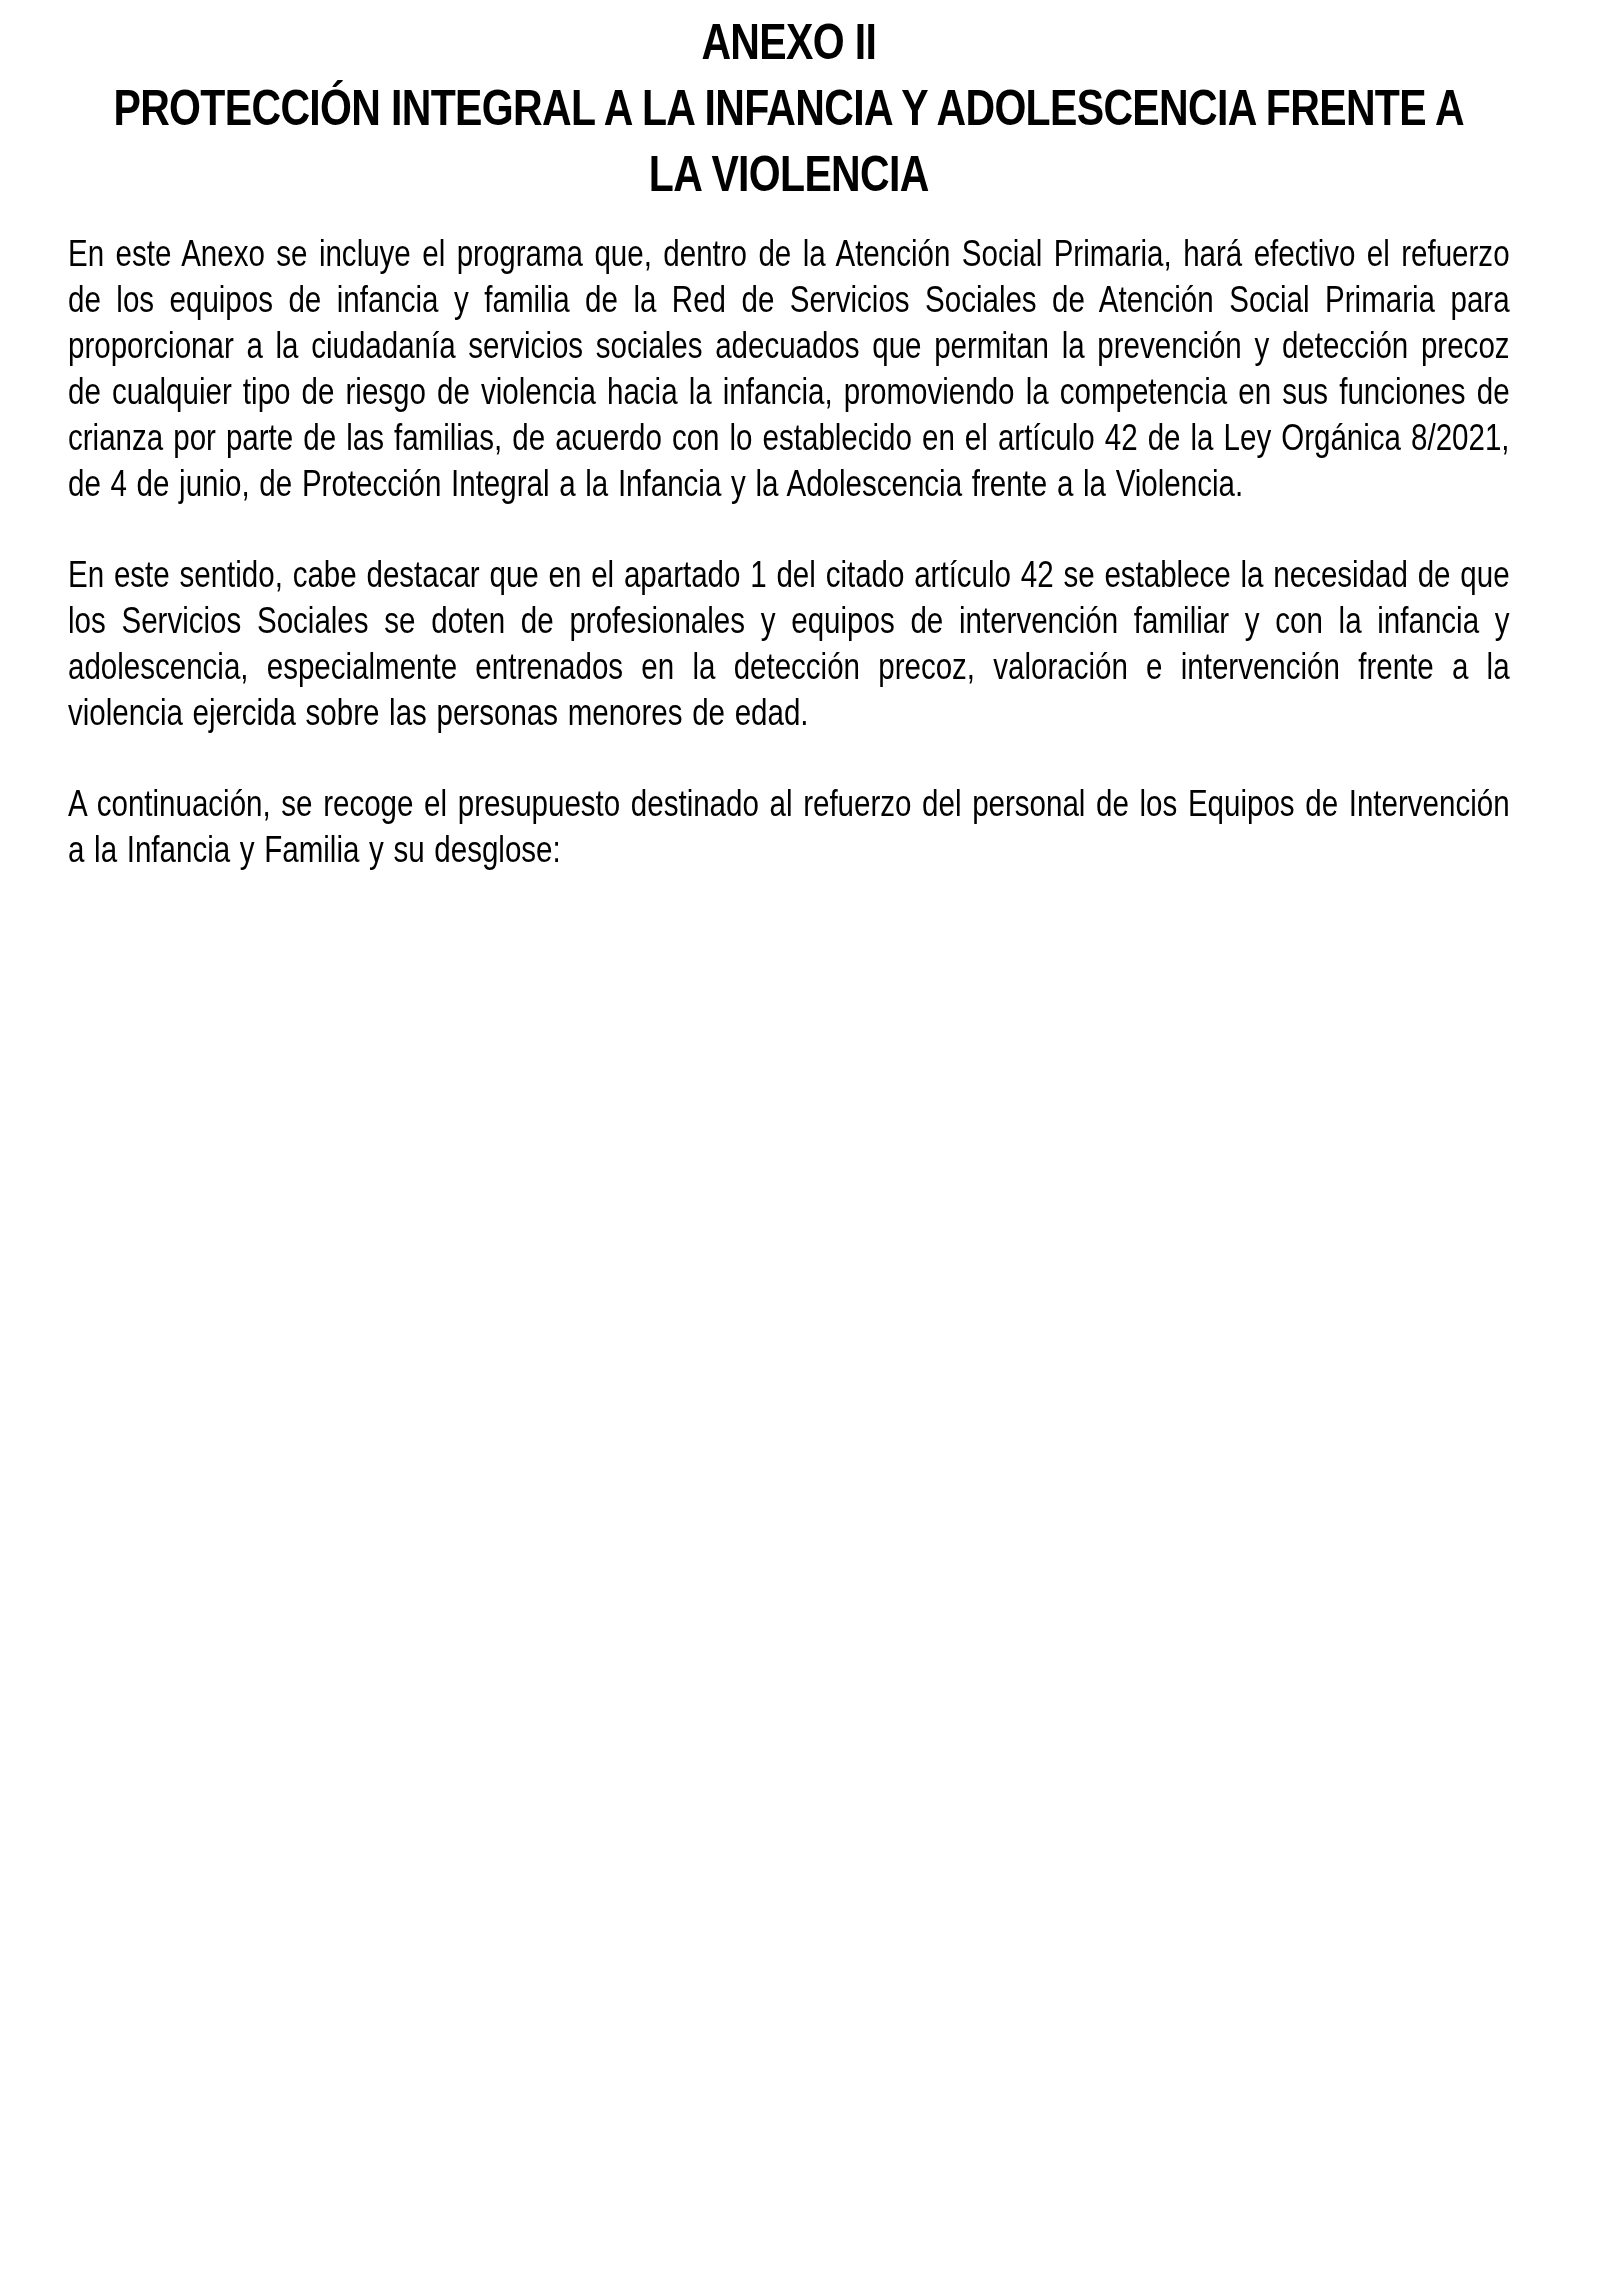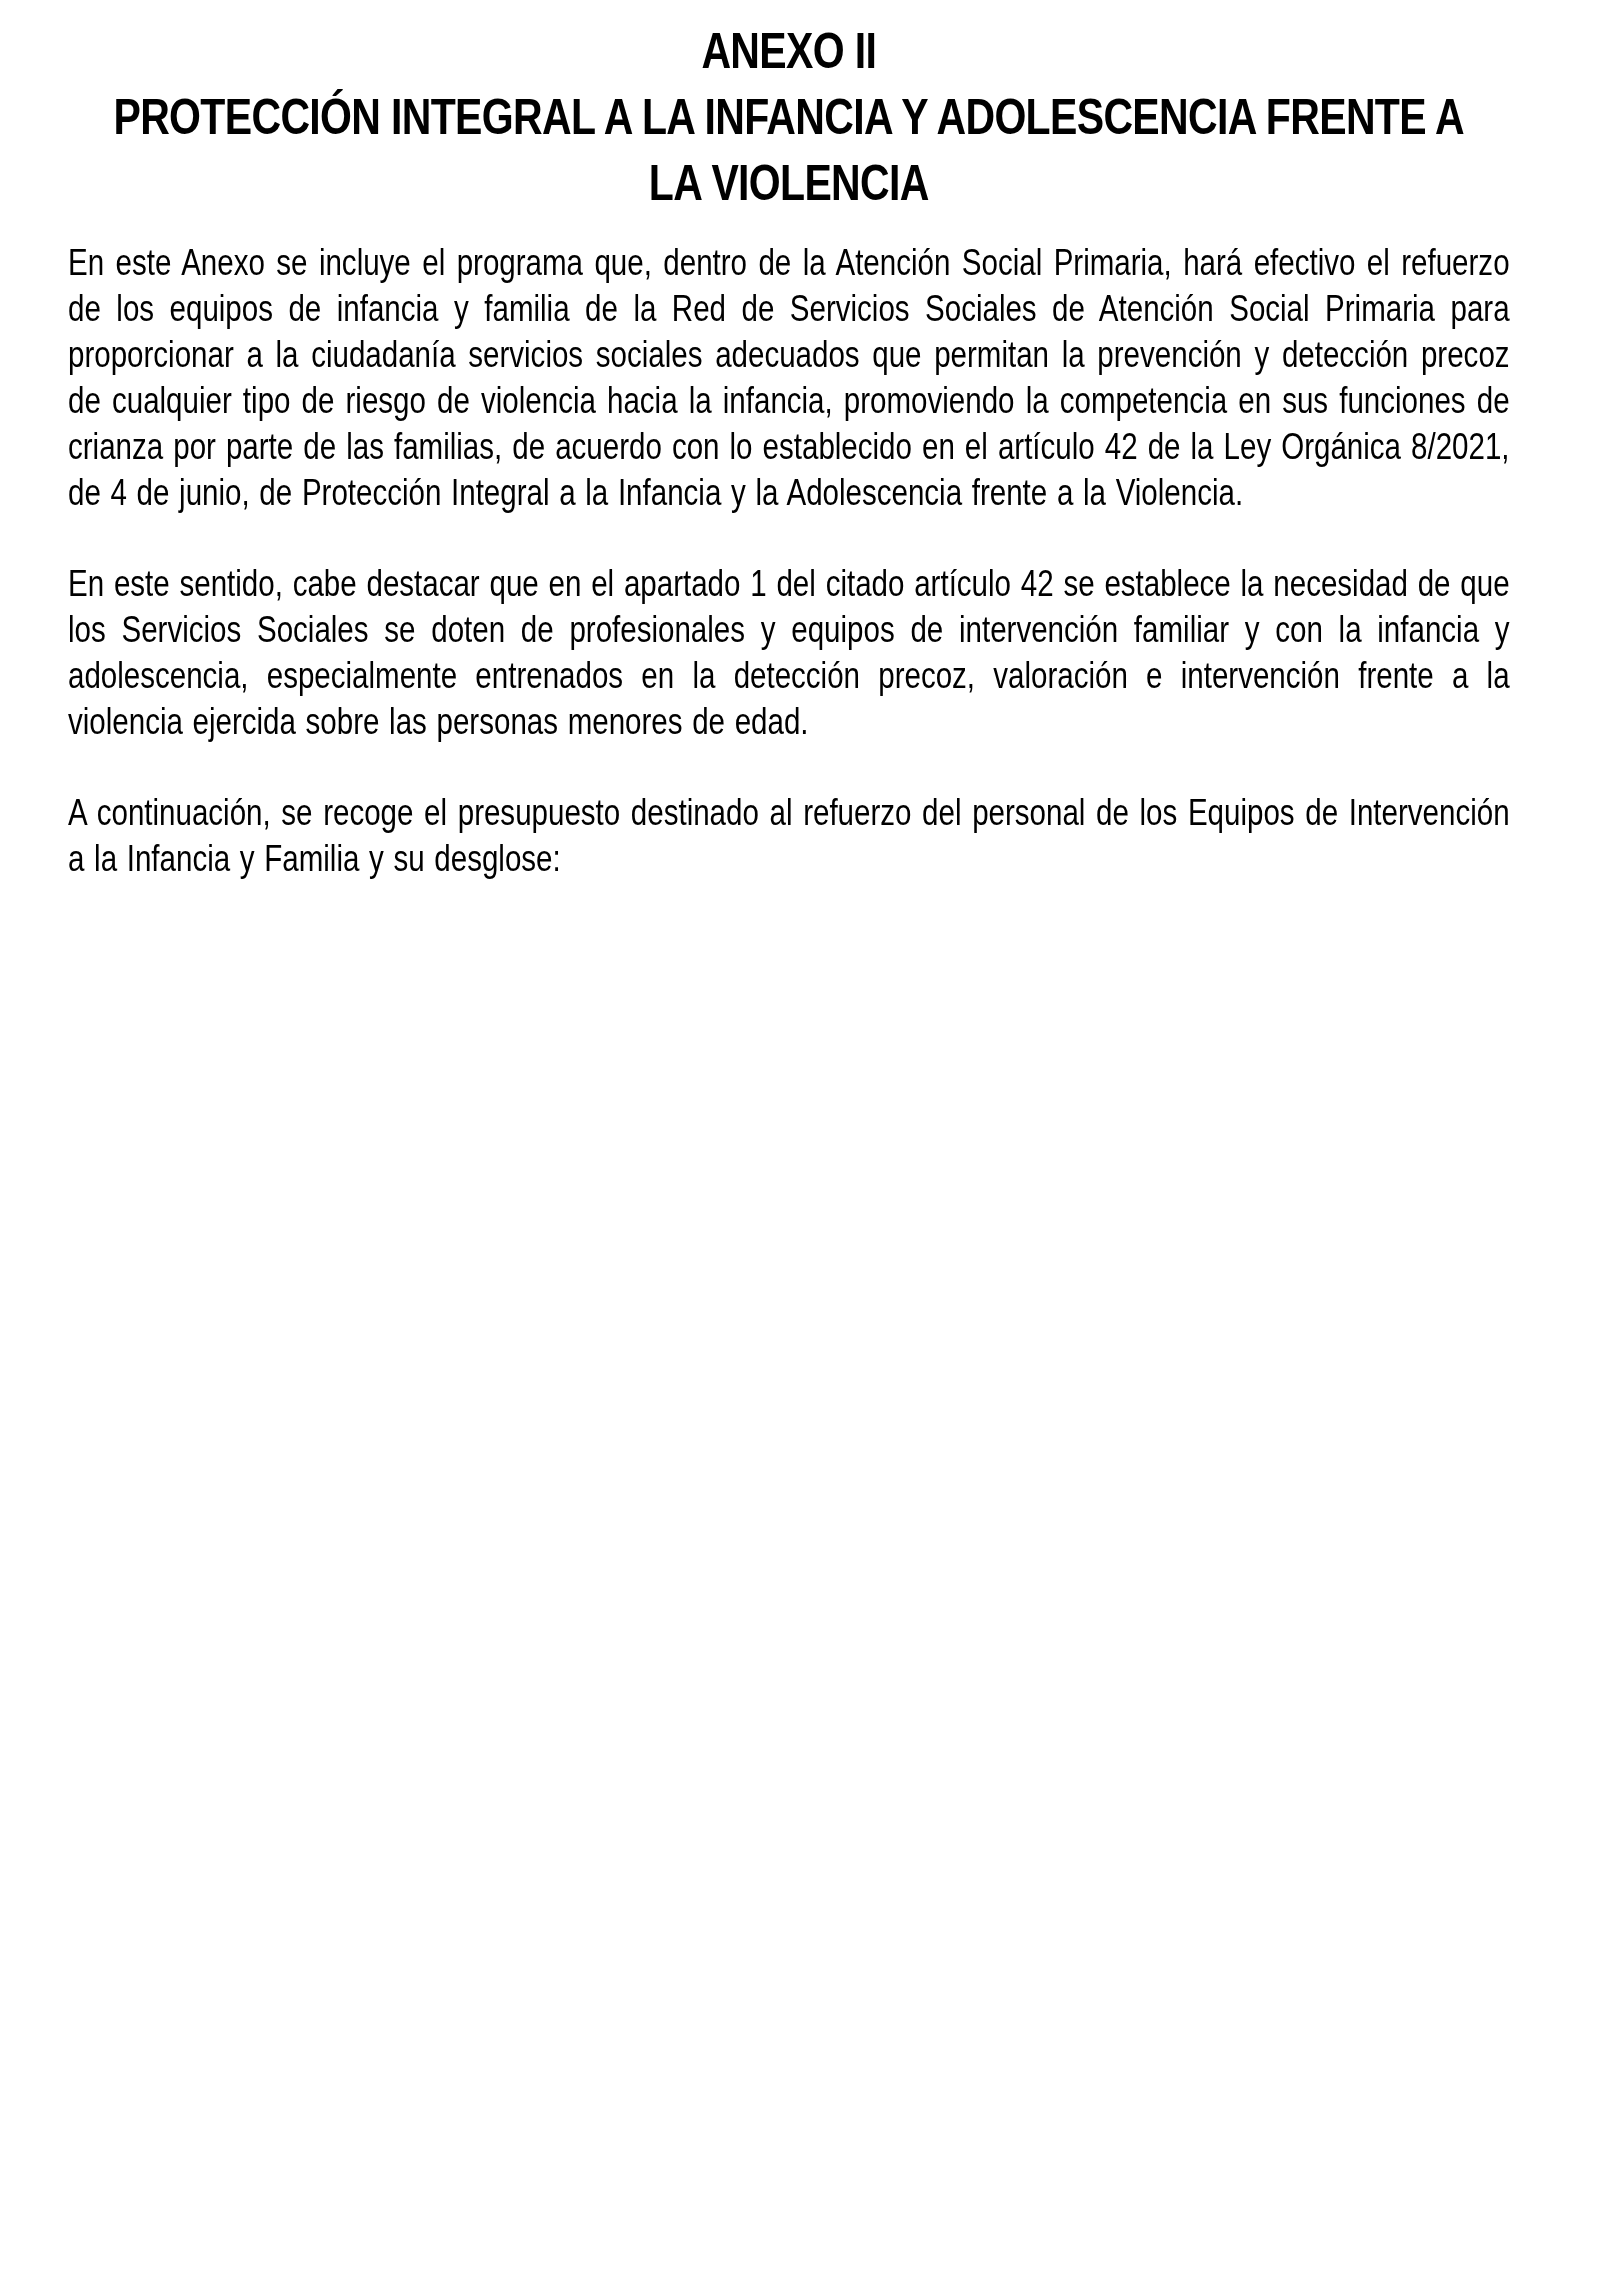--- a/index.html
+++ b/index.html
@@ -7,21 +7,21 @@
     padding: 0;
     background: #ffffff;
   }
   .page {
     position: relative;
     width: 1605px;
     height: 2295px;
     background: #ffffff;
     color: #000000;
     box-sizing: border-box;
-    padding-top: 18px;
+    padding-top: 9px;
     overflow: hidden;
     font-family: "Liberation Sans", sans-serif;
   }
   
   .content {
     margin-left: 68px;
     width: 1441px;
   }
   
   .scale {

